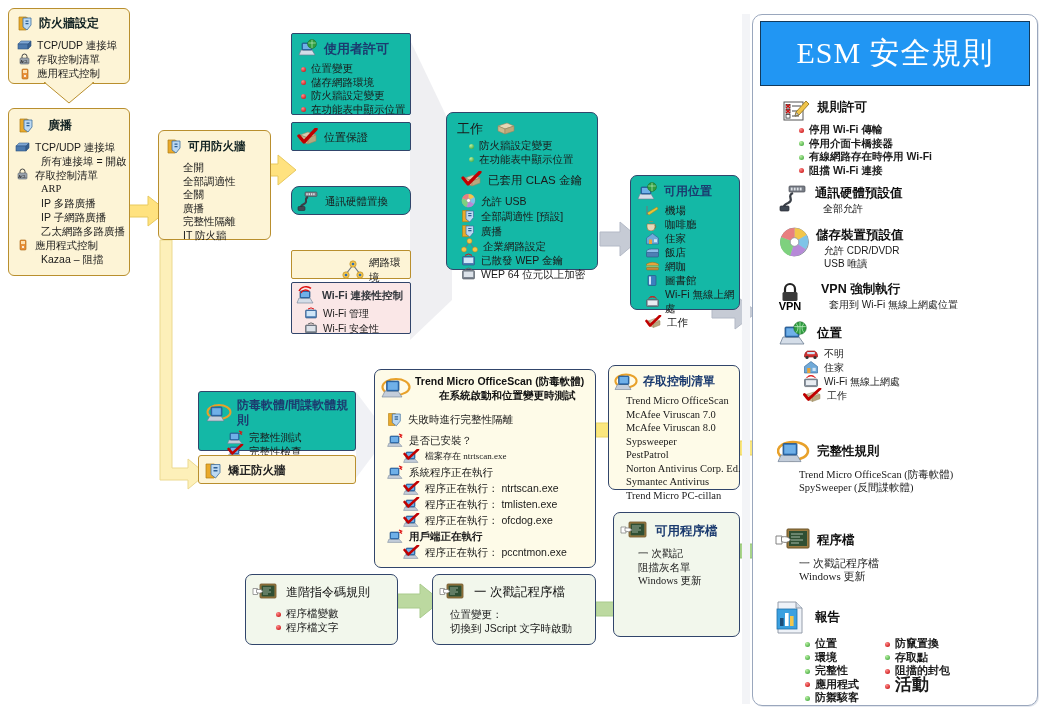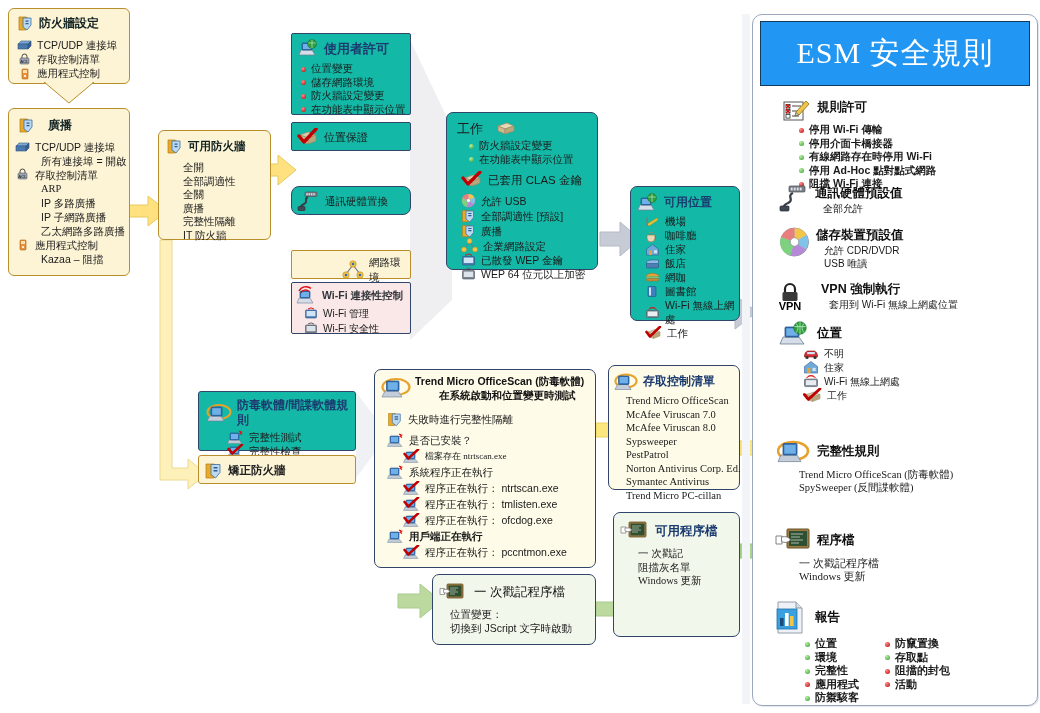--- a/index.html
+++ b/index.html
@@ -401,21 +401,21 @@
               <rect x="1.5" y="3.5" width="12" height="8.5" rx="1" fill="#7c8590" stroke="#4a525b" stroke-width=".6"></rect>
               <rect x="2.8" y="4.6" width="9.4" height="5.4" fill="#dde3ea"></rect>
               <path d="M4,2.4 a5.5,5.5 0 0 1 7,0" fill="none" stroke="#666" stroke-width="1"></path>
             </svg>
         </span>
         <span class="sub">WEP 64 位元以上加密</span>
       </div>
     </div>
   </div>
 
-  <div class="box white" style="left:630px;top:186px;width:110px;height:135px;">
+  <div class="box white" style="left:630px;top:175px;width:110px;height:135px;">
     <div class="row" style="padding:6px 0 0 6px;">
       <span class="ic">
         <svg width="22" height="19" viewBox="0 0 22 19">
           <path d="M3,12 L14,12 L17,17 L1,17 Z" fill="#d4dde8" stroke="#6d7d92" stroke-width=".6"></path>
           <rect x="4" y="5" width="10" height="7" rx="1" fill="#2f6fb5" stroke="#23527f" stroke-width=".7"></rect>
           <rect x="5" y="6" width="8" height="5" fill="#6fb0e8"></rect>
           <circle cx="15" cy="5" r="4.4" fill="#2f9e3f" stroke="#1d6b29" stroke-width=".6"></circle>
           <path d="M11.2,4 h7.6 M15,0.8 v8.4" stroke="#b8e8bc" stroke-width=".7"></path>
         </svg>
       </span>
@@ -708,20 +708,38 @@
       </span>
       <span style="font-weight:bold;font-size:12.5px;color:#1b3b6f;margin-left:2px;">可用程序檔</span>
     </div>
     <ul class="plain" style="padding:5px 0 0 24px;font-size:11px;line-height:16px;">
       <li>一 次戳記</li>
       <li>阻擋灰名單</li>
       <li class="ser">Windows 更新</li>
     </ul>
   </div>
 
+  <div class="box greenlite" style="left:245px;top:574px;width:153px;height:71px;">
+    <div class="row" style="padding:7px 0 0 6px;">
+      <span class="ic">
+        <svg width="26" height="21" viewBox="0 0 26 21">
+          <rect x="8" y="2" width="16" height="14" rx="1" fill="#9c7c42" stroke="#6b5227" stroke-width=".8"></rect>
+          <rect x="9.5" y="3.5" width="13" height="11" fill="#2f4f33"></rect>
+          <path d="M11,6 h8 M11,8 h6 M11,10 h8 M11,12 h5" stroke="#d8e8d8" stroke-width=".6"></path>
+          <path d="M1,6.5 h4.5 v6 h-4.5z" fill="#fff" stroke="#777" stroke-width=".7"></path>
+          <path d="M4.5,7.5 q5,-1 6.5,2 q-3,3 -6.5,1 z" fill="#fff" stroke="#777" stroke-width=".7"></path>
+        </svg>
+      </span>
+      <span style="font-size:12px;color:#111;margin-left:3px;">進階指令碼規則</span>
+    </div>
+    <ul class="plain" style="padding:4px 0 0 30px;line-height:17px;">
+      <li><span class="bullet b-red"></span><span>程序檔變數</span></li>
+      <li><span class="bullet b-red"></span><span>程序檔文字</span></li>
+    </ul>
+  </div>
 
   <div class="box greenlite" style="left:432px;top:574px;width:164px;height:71px;">
     <div class="row" style="padding:7px 0 0 6px;">
       <span class="ic">
         <svg width="26" height="21" viewBox="0 0 26 21">
           <rect x="8" y="2" width="16" height="14" rx="1" fill="#9c7c42" stroke="#6b5227" stroke-width=".8"></rect>
           <rect x="9.5" y="3.5" width="13" height="11" fill="#2f4f33"></rect>
           <path d="M11,6 h8 M11,8 h6 M11,10 h8 M11,12 h5" stroke="#d8e8d8" stroke-width=".6"></path>
           <path d="M1,6.5 h4.5 v6 h-4.5z" fill="#fff" stroke="#777" stroke-width=".7"></path>
           <path d="M4.5,7.5 q5,-1 6.5,2 q-3,3 -6.5,1 z" fill="#fff" stroke="#777" stroke-width=".7"></path>
@@ -754,21 +772,20 @@
             <path d="M13,13 L23,2 L26,5 L16,16 L12,17 Z" fill="#f0c44a" stroke="#8a6b12" stroke-width=".8"></path>
             <path d="M12,17 L13.6,13.6 L15.6,15.6 Z" fill="#e8e8e8" stroke="#555" stroke-width=".6"></path>
           </svg>
         </span>
         <span class="esm-h-txt">規則許可</span>
       </div>
       <ul class="plain" style="padding:0 0 0 46px;line-height:14px;">
         <li><span class="bullet b-red"></span><span style="font-weight:bold;font-size:10.5px;">停用 Wi-Fi 傳輸</span></li>
         <li><span class="bullet b-green"></span><span style="font-weight:bold;font-size:10.5px;">停用介面卡橋接器</span></li>
         <li><span class="bullet b-green"></span><span style="font-weight:bold;font-size:10.5px;">有線網路存在時停用 Wi-Fi</span></li>
-        <li><span class="bullet b-green"></span><span style="font-weight:bold;font-size:10.5px;">停用 Ad-Hoc 點對點式網路</span></li>
         <li><span class="bullet b-red"></span><span style="font-weight:bold;font-size:10.5px;">阻擋 Wi-Fi 連接</span></li>
       </ul>
     </div>
 
     <div class="esm-sec" style="top:170px;">
       <div class="esm-head" style="padding-left:26px;">
         <span class="ic">
           <svg width="30" height="27" viewBox="0 0 30 27">
             <rect x="10" y="1" width="16" height="6" rx="1" fill="#7a7f88" stroke="#474c55" stroke-width=".7"></rect>
             <rect x="11.8" y="2.6" width="1.8" height="2.8" fill="#dfe3e8"></rect>
@@ -939,19 +956,19 @@
           <li><span class="bullet b-green"></span><span style="font-weight:bold;font-size:11px;">位置</span></li>
           <li><span class="bullet b-green"></span><span style="font-weight:bold;font-size:11px;">環境</span></li>
           <li><span class="bullet b-green"></span><span style="font-weight:bold;font-size:11px;">完整性</span></li>
           <li><span class="bullet b-red"></span><span style="font-weight:bold;font-size:11px;">應用程式</span></li>
           <li><span class="bullet b-green"></span><span style="font-weight:bold;font-size:11px;">防禦駭客</span></li>
         </ul>
         <ul class="plain" style="line-height:16px;">
           <li><span class="bullet b-red"></span><span style="font-weight:bold;font-size:11px;">防竄置換</span></li>
           <li><span class="bullet b-green"></span><span style="font-weight:bold;font-size:11px;">存取點</span></li>
           <li><span class="bullet b-red"></span><span style="font-weight:bold;font-size:11px;">阻擋的封包</span></li>
-          <li><span class="bullet b-red"></span><span style="font-weight:bold;font-size:11px;">活動</span></li>
+          <li><span class="bullet b-red"></span><span style="font-weight:bold;font-size:17px;">活動</span></li>
         </ul>
       </div>
     </div>
   </div>
 
 </div>
 
 </body></html>

